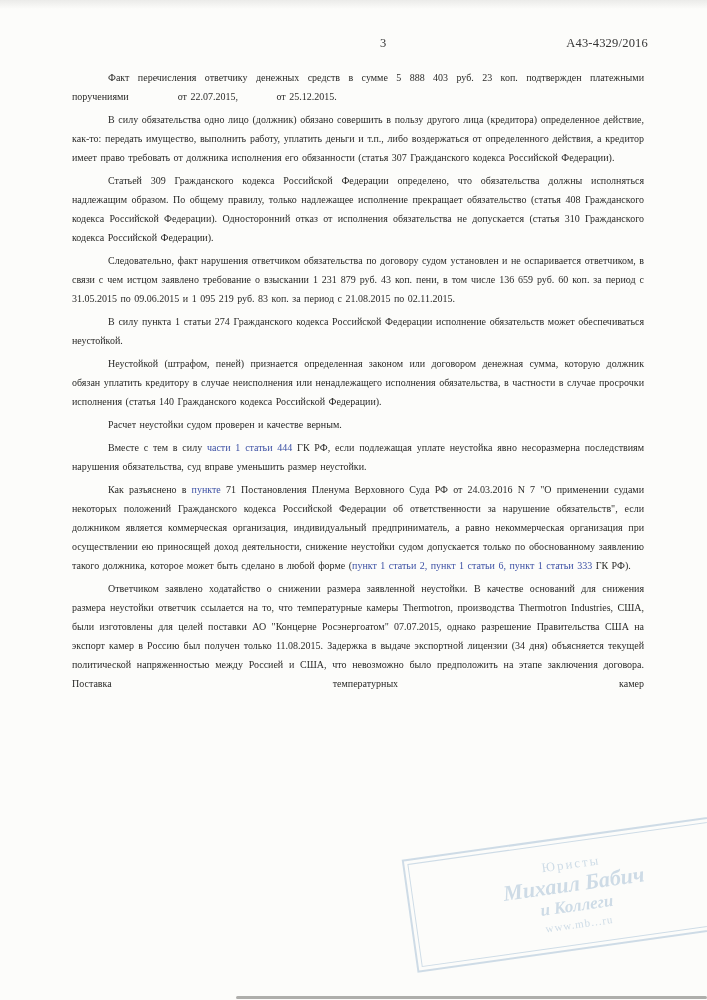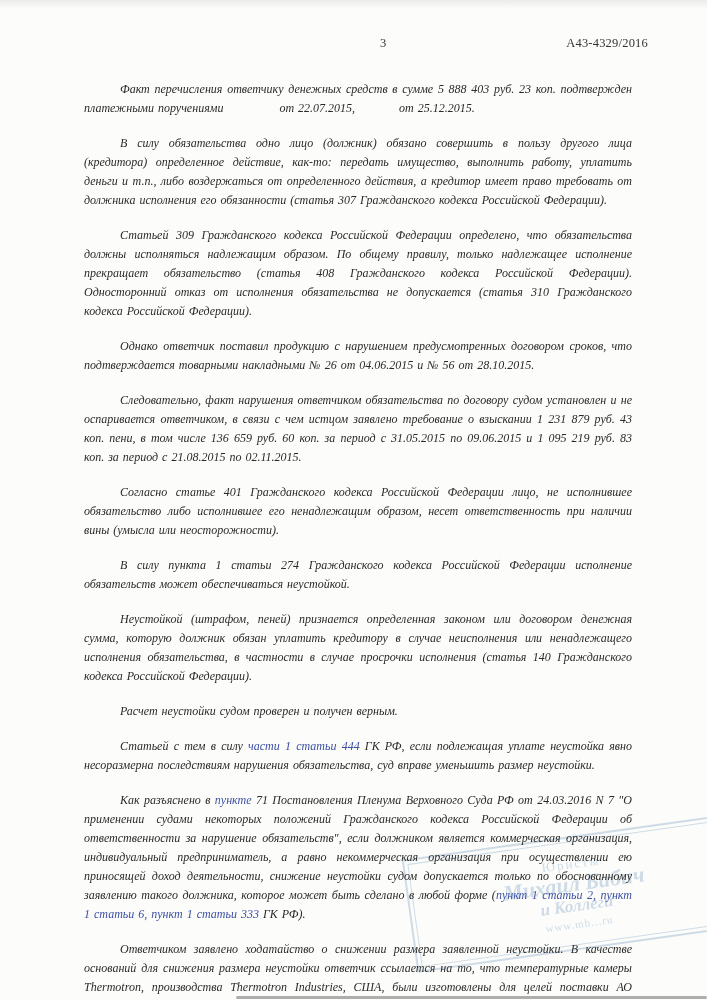--- a/index.html
+++ b/index.html
@@ -27,25 +27,24 @@
     background:#63635f;opacity:.5;filter:blur(.7px);border-radius:2px;
   }
   .content{
     position:absolute;left:68px;top:36px;width:580px;z-index:2;
   }
   .doc-header{position:relative;height:28px;font-size:12.5px;color:#333;}
   .page-number{position:absolute;left:312px;top:0;}
   .case-number{position:absolute;right:0;top:0;letter-spacing:.2px;}
   .body-text{position:relative;}
   .para{
-    margin:16px;
-    font-size:12px;line-height:19px;
+    margin:4px;
+    font-size:10px;line-height:19px;
     text-align:justify;text-indent:36px;
     word-spacing:1px;
-    font-style:italic;
   }
   .para:last-of-type{text-align-last:justify;}
   .link{color:var(--link);cursor:pointer;}
   
   .watermark{
     position:absolute;left:408px;top:836px;
     width:330px;height:110px;
     transform:rotate(-8deg);
     border:2px solid var(--wm);
     opacity:.42;
@@ -82,26 +81,24 @@
 
   <div class="content">
     <div class="doc-header">
       <span class="page-number">3</span>
       <span class="case-number">А43-4329/2016</span>
     </div>
     <div class="body-text">
         <p class="para"><span class="">Факт перечисления ответчику денежных средств в сумме 5 888 403 руб. 23 коп. подтвержден платежными поручениями&nbsp;&nbsp;&nbsp;&nbsp;&nbsp;&nbsp;&nbsp;&nbsp;&nbsp;&nbsp;&nbsp;&nbsp;&nbsp;&nbsp;от 22.07.2015,&nbsp;&nbsp;&nbsp;&nbsp;&nbsp;&nbsp;&nbsp;&nbsp;&nbsp;&nbsp;&nbsp;от 25.12.2015.</span></p>
         <p class="para"><span class="">В силу обязательства одно лицо (должник) обязано совершить в пользу другого лица (кредитора) определенное действие, как-то: передать имущество, выполнить работу, уплатить деньги и т.п., либо воздержаться от определенного действия, а кредитор имеет право требовать от должника исполнения его обязанности (статья 307 Гражданского кодекса Российской Федерации).</span></p>
         <p class="para"><span class="">Статьей 309 Гражданского кодекса Российской Федерации определено, что обязательства должны исполняться надлежащим образом. По общему правилу, только надлежащее исполнение прекращает обязательство (статья 408 Гражданского кодекса Российской Федерации). Односторонний отказ от исполнения обязательства не допускается (статья 310 Гражданского кодекса Российской Федерации).</span></p>
-        <p class="para"><span class="">Однако ответчик поставил продукцию с нарушением предусмотренных договором сроков, что подтверждается товарными накладными № 26 от 04.06.2015 и № 56 от 28.10.2015.</span></p>
         <p class="para"><span class="">Следовательно, факт нарушения ответчиком обязательства по договору судом установлен и не оспаривается ответчиком, в связи с чем истцом заявлено требование о взыскании 1 231 879 руб. 43 коп. пени, в том числе 136 659 руб. 60 коп. за период с 31.05.2015 по 09.06.2015 и 1 095 219 руб. 83 коп. за период с 21.08.2015 по 02.11.2015.</span></p>
-        <p class="para"><span class="">Согласно статье 401 Гражданского кодекса Российской Федерации лицо, не исполнившее обязательство либо исполнившее его ненадлежащим образом, несет ответственность при наличии вины (умысла или неосторожности).</span></p>
         <p class="para"><span class="">В силу пункта 1 статьи 274 Гражданского кодекса Российской Федерации исполнение обязательств может обеспечиваться неустойкой.</span></p>
         <p class="para"><span class="">Неустойкой (штрафом, пеней) признается определенная законом или договором денежная сумма, которую должник обязан уплатить кредитору в случае неисполнения или ненадлежащего исполнения обязательства, в частности в случае просрочки исполнения (статья 140 Гражданского кодекса Российской Федерации).</span></p>
-        <p class="para"><span class="">Расчет неустойки судом проверен и получен верным.</span></p>
-        <p class="para"><span class="">Статьей с тем в силу </span><span class="link">части 1 статьи 444</span><span class=""> ГК РФ, если подлежащая уплате неустойка явно несоразмерна последствиям нарушения обязательства, суд вправе уменьшить размер неустойки.</span></p>
+        <p class="para"><span class="">Расчет неустойки судом проверен и качестве верным.</span></p>
+        <p class="para"><span class="">Вместе с тем в силу </span><span class="link">части 1 статьи 444</span><span class=""> ГК РФ, если подлежащая уплате неустойка явно несоразмерна последствиям нарушения обязательства, суд вправе уменьшить размер неустойки.</span></p>
         <p class="para"><span class="">Как разъяснено в </span><span class="link">пункте</span><span class=""> 71 Постановления Пленума Верховного Суда РФ от 24.03.2016 N 7 "О применении судами некоторых положений Гражданского кодекса Российской Федерации об ответственности за нарушение обязательств", если должником является коммерческая организация, индивидуальный предприниматель, а равно некоммерческая организация при осуществлении ею приносящей доход деятельности, снижение неустойки судом допускается только по обоснованному заявлению такого должника, которое может быть сделано в любой форме (</span><span class="link">пункт 1 статьи 2, пункт 1 статьи 6, пункт 1 статьи 333</span><span class=""> ГК РФ).</span></p>
         <p class="para"><span class="">Ответчиком заявлено ходатайство о снижении размера заявленной неустойки. В качестве оснований для снижения размера неустойки ответчик ссылается на то, что температурные камеры Thermotron, производства Thermotron Industries, США, были изготовлены для целей поставки АО "Концерне Росэнергоатом" 07.07.2015, однако разрешение Правительства США на экспорт камер в Россию был получен только 11.08.2015. Задержка в выдаче экспортной лицензии (34 дня) объясняется текущей политической напряженностью между Россией и США, что невозможно было предположить на этапе заключения договора. Поставка температурных камер</span></p>
       </div>
   </div>
 
   <div class="scan-bottom"></div>
 </div>
 
 </body></html>

